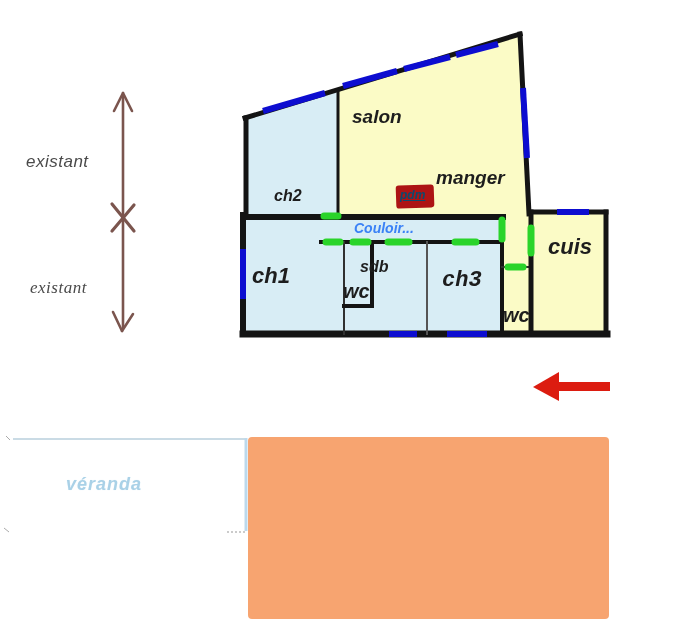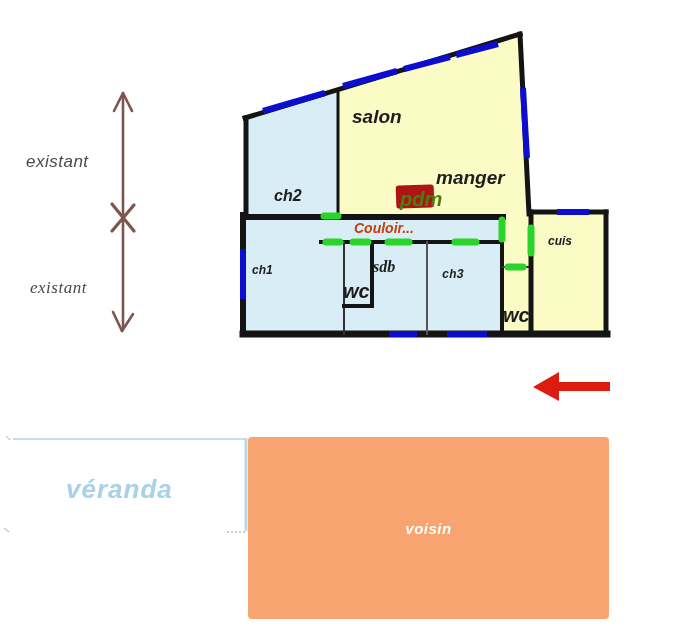--- a/index.html
+++ b/index.html
@@ -6,26 +6,26 @@
   #stage{
     position:relative;width:684px;height:629px;background:#ffffff;overflow:hidden;
     font-family:"Liberation Sans", sans-serif;
   }
   #plan-svg{position:absolute;left:0;top:0;width:684px;height:629px;}
   .lbl{position:absolute;white-space:nowrap;font-style:italic;color:#1d1d1d;}
   .axis-lbl{font-size:17px;color:#4a4a4a;letter-spacing:.5px;}
   .room-lbl{font-weight:600;}
   .sz14{font-size:20px;}
   .sz16{font-size:16px;}
-  .sz17{font-size:12px;}
+  .sz17{font-size:22px;}
   .sz19{font-size:19px;font-weight:600;}
-  .couloir-lbl{font-size:14px;font-weight:600;color:#c2410c;}
-  .pdm-lbl{font-size:20px;font-weight:700;color:#4d7c0f;}
+  .couloir-lbl{font-size:14px;font-weight:600;color:#3b82f6;}
+  .pdm-lbl{font-size:12px;font-weight:700;color:#0c4a6e;text-decoration:underline;}
   .veranda-lbl{
-    font-size:26px;font-weight:700;color:#a5cfe6;letter-spacing:1px;
+    font-size:18px;font-weight:700;color:#a5cfe6;letter-spacing:1px;
     text-shadow:0 0 2px #ffffff,0 0 1px #cfe6f2;opacity:.95;
   }
   .voisin-box{
     position:absolute;left:248px;top:437px;width:361px;height:182px;
     display:flex;align-items:center;justify-content:center;pointer-events:none;
   }
   .voisin-lbl{font-size:15px;font-weight:700;font-style:italic;color:#ffffff;letter-spacing:.5px;}
 </style>
 </head>
 <body>
@@ -121,24 +121,21 @@
   <div class="lbl axis-lbl" style="left:26px;top:152px;">existant</div>
   <div class="lbl axis-lbl" style="left:30px;top:278px;font-family:Liberation Serif, serif;">existant</div>
 
   <div class="lbl room-lbl sz16" style="left:274px;top:146px;margin-top:41px;">ch2</div>
   <div class="lbl sz19" style="left:352px;top:106px;">salon</div>
   <div class="lbl sz19" style="left:436px;top:126px;margin-top:41px;">manger</div>
   <div class="lbl pdm-lbl" style="left:400px;top:188px;">pdm</div>
   <div class="lbl couloir-lbl" style="left:354px;top:220px;">Couloir...</div>
   <div class="lbl room-lbl sz17" style="left:252px;top:263px;">ch1</div>
   <div class="lbl room-lbl sz14" style="left:343px;top:280px;">wc</div>
-  <div class="lbl room-lbl sz16" style="left:373px;top:258px;font-family:Liberation Serif, serif;">sdb</div>
+  <div class="lbl room-lbl sz16" style="left:360px;top:258px;">sdb</div>
   <div class="lbl room-lbl sz17" style="left:442px;top:268px;font-family:Liberation Mono, monospace;">ch3</div>
   <div class="lbl room-lbl sz14" style="left:503px;top:304px;">wc</div>
   <div class="lbl room-lbl sz17" style="left:548px;top:234px;">cuis</div>
 
   <div class="lbl veranda-lbl" style="left:66px;top:474px;">véranda</div>
 
-  <div class="voisin-box">
-    <span class="voisin-lbl">voisin</span>
-  </div>
 
 </div>
 
 </body></html>

